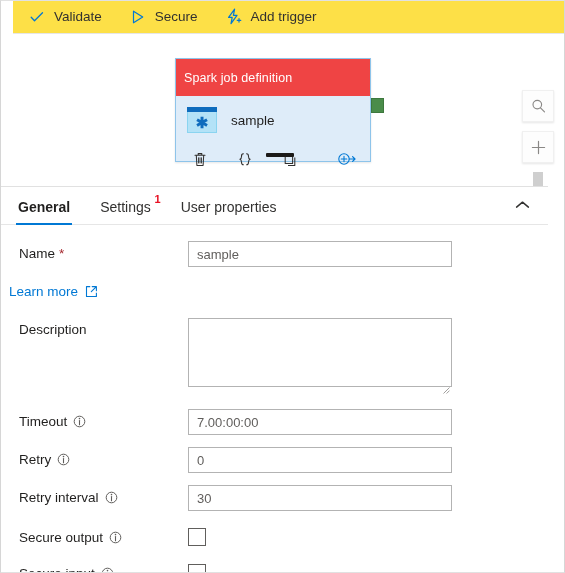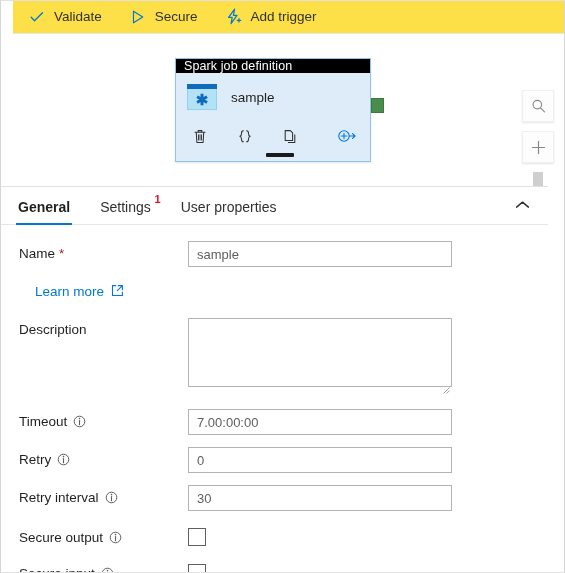--- a/index.html
+++ b/index.html
@@ -64,22 +64,22 @@
 
   
   .node {
     position: absolute; left: 174px; top: 24px;
     width: 196px; height: 104px;
     background: #deecf9;
     border: 1px solid #8ec4ea;
     box-shadow: 0 1px 2px rgba(0,0,0,0.10);
   }
   .node-header {
-    height: 14px;
-    background: #000000;
+    height: 37px;
+    background: #ef4444;
     color: #ffffff;
     font-size: 12.5px;
     display: flex; align-items: center;
     padding-left: 8px;
     letter-spacing: .1px;
   }
   .node-body {
     display: flex; align-items: center;
     height: 48px;
     padding-left: 11px;
@@ -239,22 +239,22 @@
     pointer-events: none;
   }
   .chk {
     width: 18px; height: 18px;
     border: 1px solid #605e5c;
     background: #ffffff;
     margin-top: 3px;
     cursor: pointer;
   }
   .learn {
-    padding-left: 34px;
-    display: flex; align-items: flex-start;
+    padding-left: 8px;
+    display: flex; align-items: center;
     color: #0078d4;
     font-size: 13.5px;
     cursor: pointer;
   }
   .learn .ext { margin-left: 7px; display: inline-flex; }
 </style>
 </head>
 <body>
 
 <div id="app">

